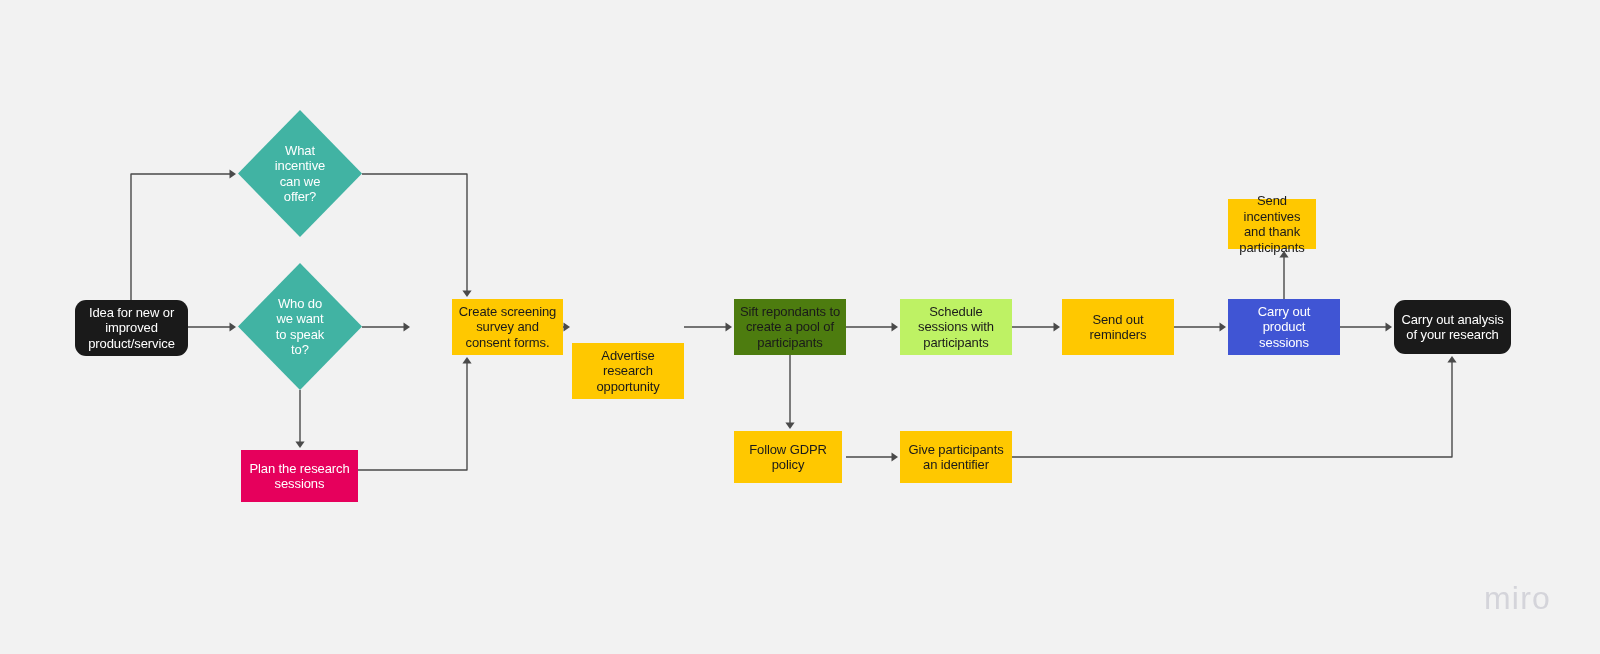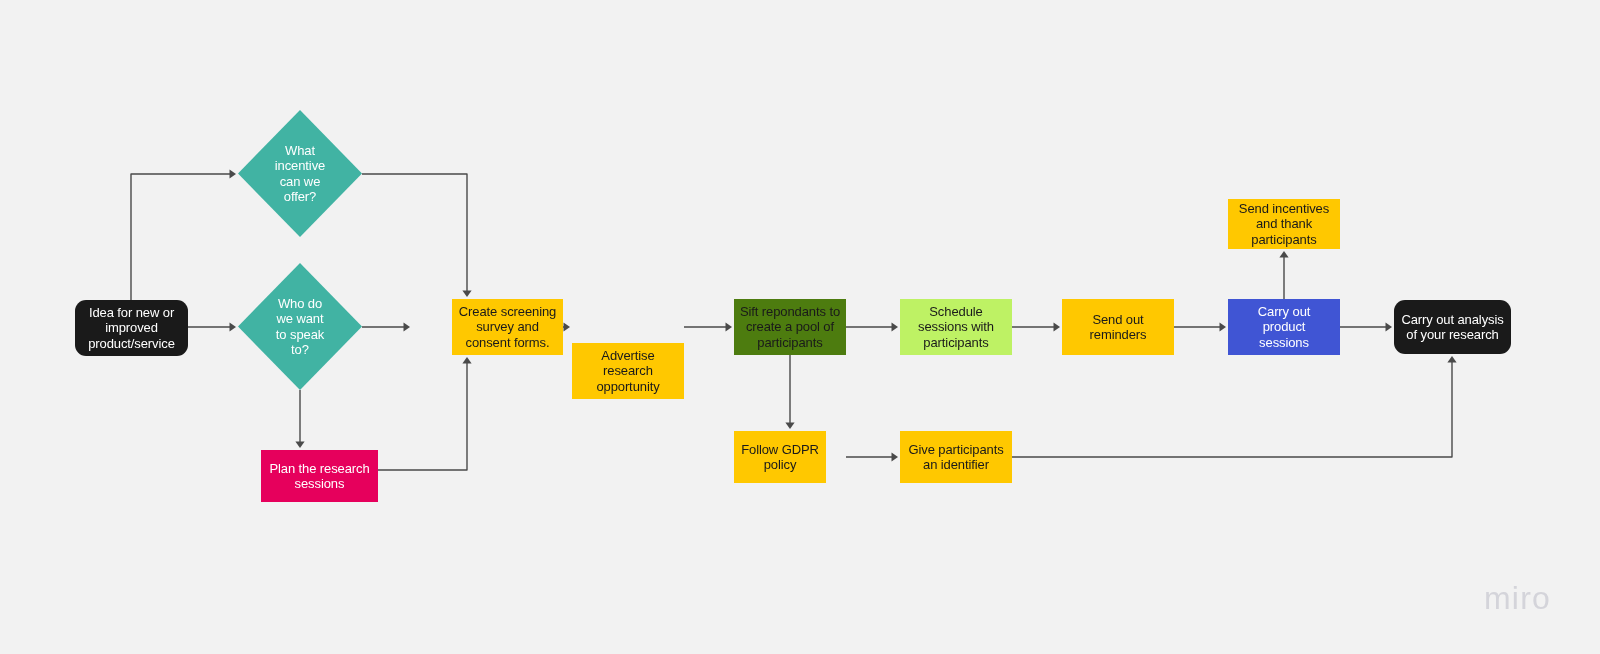--- a/index.html
+++ b/index.html
@@ -133,44 +133,44 @@
 improved
 product/service</span></div>
       <div class="node diamond" style="left: 238px; top: 110px; width: 124px; height: 127px; background: rgb(65, 179, 163); color: rgb(255, 255, 255);"><span>What
 incentive
 can we
 offer?</span></div>
       <div class="node diamond" style="left: 238px; top: 263px; width: 124px; height: 127px; background: rgb(65, 179, 163); color: rgb(255, 255, 255);"><span>Who do
 we want
 to speak
 to?</span></div>
-      <div class="node rect" style="left: 241px; top: 450px; width: 117px; height: 52px; background: rgb(230, 0, 92); color: rgb(255, 255, 255); margin-left: 20px;"><span>Plan the research
+      <div class="node rect" style="left: 241px; top: 450px; width: 117px; height: 52px; background: rgb(230, 0, 92); color: rgb(255, 255, 255);"><span>Plan the research
 sessions</span></div>
       <div class="node rect" style="left: 412px; top: 299px; width: 111px; height: 56px; background: rgb(255, 200, 0); color: rgb(26, 26, 26); margin-left: 40px;"><span>Create screening
 survey and
 consent forms.</span></div>
       <div class="node rect" style="left: 572px; top: 299px; width: 112px; height: 56px; background: rgb(255, 200, 0); color: rgb(26, 26, 26); margin-top: 44px;"><span>Advertise
 research
 opportunity</span></div>
       <div class="node rect" style="left: 734px; top: 299px; width: 112px; height: 56px; background: #4d7c0f; color: rgb(26, 26, 26);"><span>Sift repondants to
 create a pool of
 participants</span></div>
       <div class="node rect" style="left: 900px; top: 299px; width: 112px; height: 56px; background: #bef264; color: rgb(26, 26, 26);"><span>Schedule
 sessions with
 participants</span></div>
       <div class="node rect" style="left: 1062px; top: 299px; width: 112px; height: 56px; background: rgb(255, 200, 0); color: rgb(26, 26, 26);"><span>Send out
 reminders</span></div>
       <div class="node rect" style="left: 1228px; top: 299px; width: 112px; height: 56px; background: rgb(64, 85, 212); color: rgb(255, 255, 255);"><span>Carry out
 product
 sessions</span></div>
-      <div class="node rect" style="left: 1228px; top: 199px; width: 112px; height: 50px; background: rgb(255, 200, 0); color: rgb(26, 26, 26);"><span>Send incentives
+      <div class="node rect" style="left: 1228px; top: 199px; width: 88px; height: 50px; background: rgb(255, 200, 0); color: rgb(26, 26, 26);"><span>Send incentives
 and thank
 participants</span></div>
       <div class="node rounded" style="left: 1394px; top: 300px; width: 117px; height: 54px; background: rgb(26, 26, 26); color: rgb(255, 255, 255);"><span>Carry out analysis
 of your research</span></div>
-      <div class="node rect" style="left: 734px; top: 431px; width: 92px; height: 52px; background: rgb(255, 200, 0); color: rgb(26, 26, 26);"><span>Follow GDPR
+      <div class="node rect" style="left: 734px; top: 431px; width: 108px; height: 52px; background: rgb(255, 200, 0); color: rgb(26, 26, 26);"><span>Follow GDPR
 policy</span></div>
       <div class="node rect" style="left: 900px; top: 431px; width: 112px; height: 52px; background: rgb(255, 200, 0); color: rgb(26, 26, 26);"><span>Give participants
 an identifier</span></div>
     </div>
 
   <div class="watermark" style="left:1484px; top:580px;">miro</div>
 </div>
 
 </body></html>

